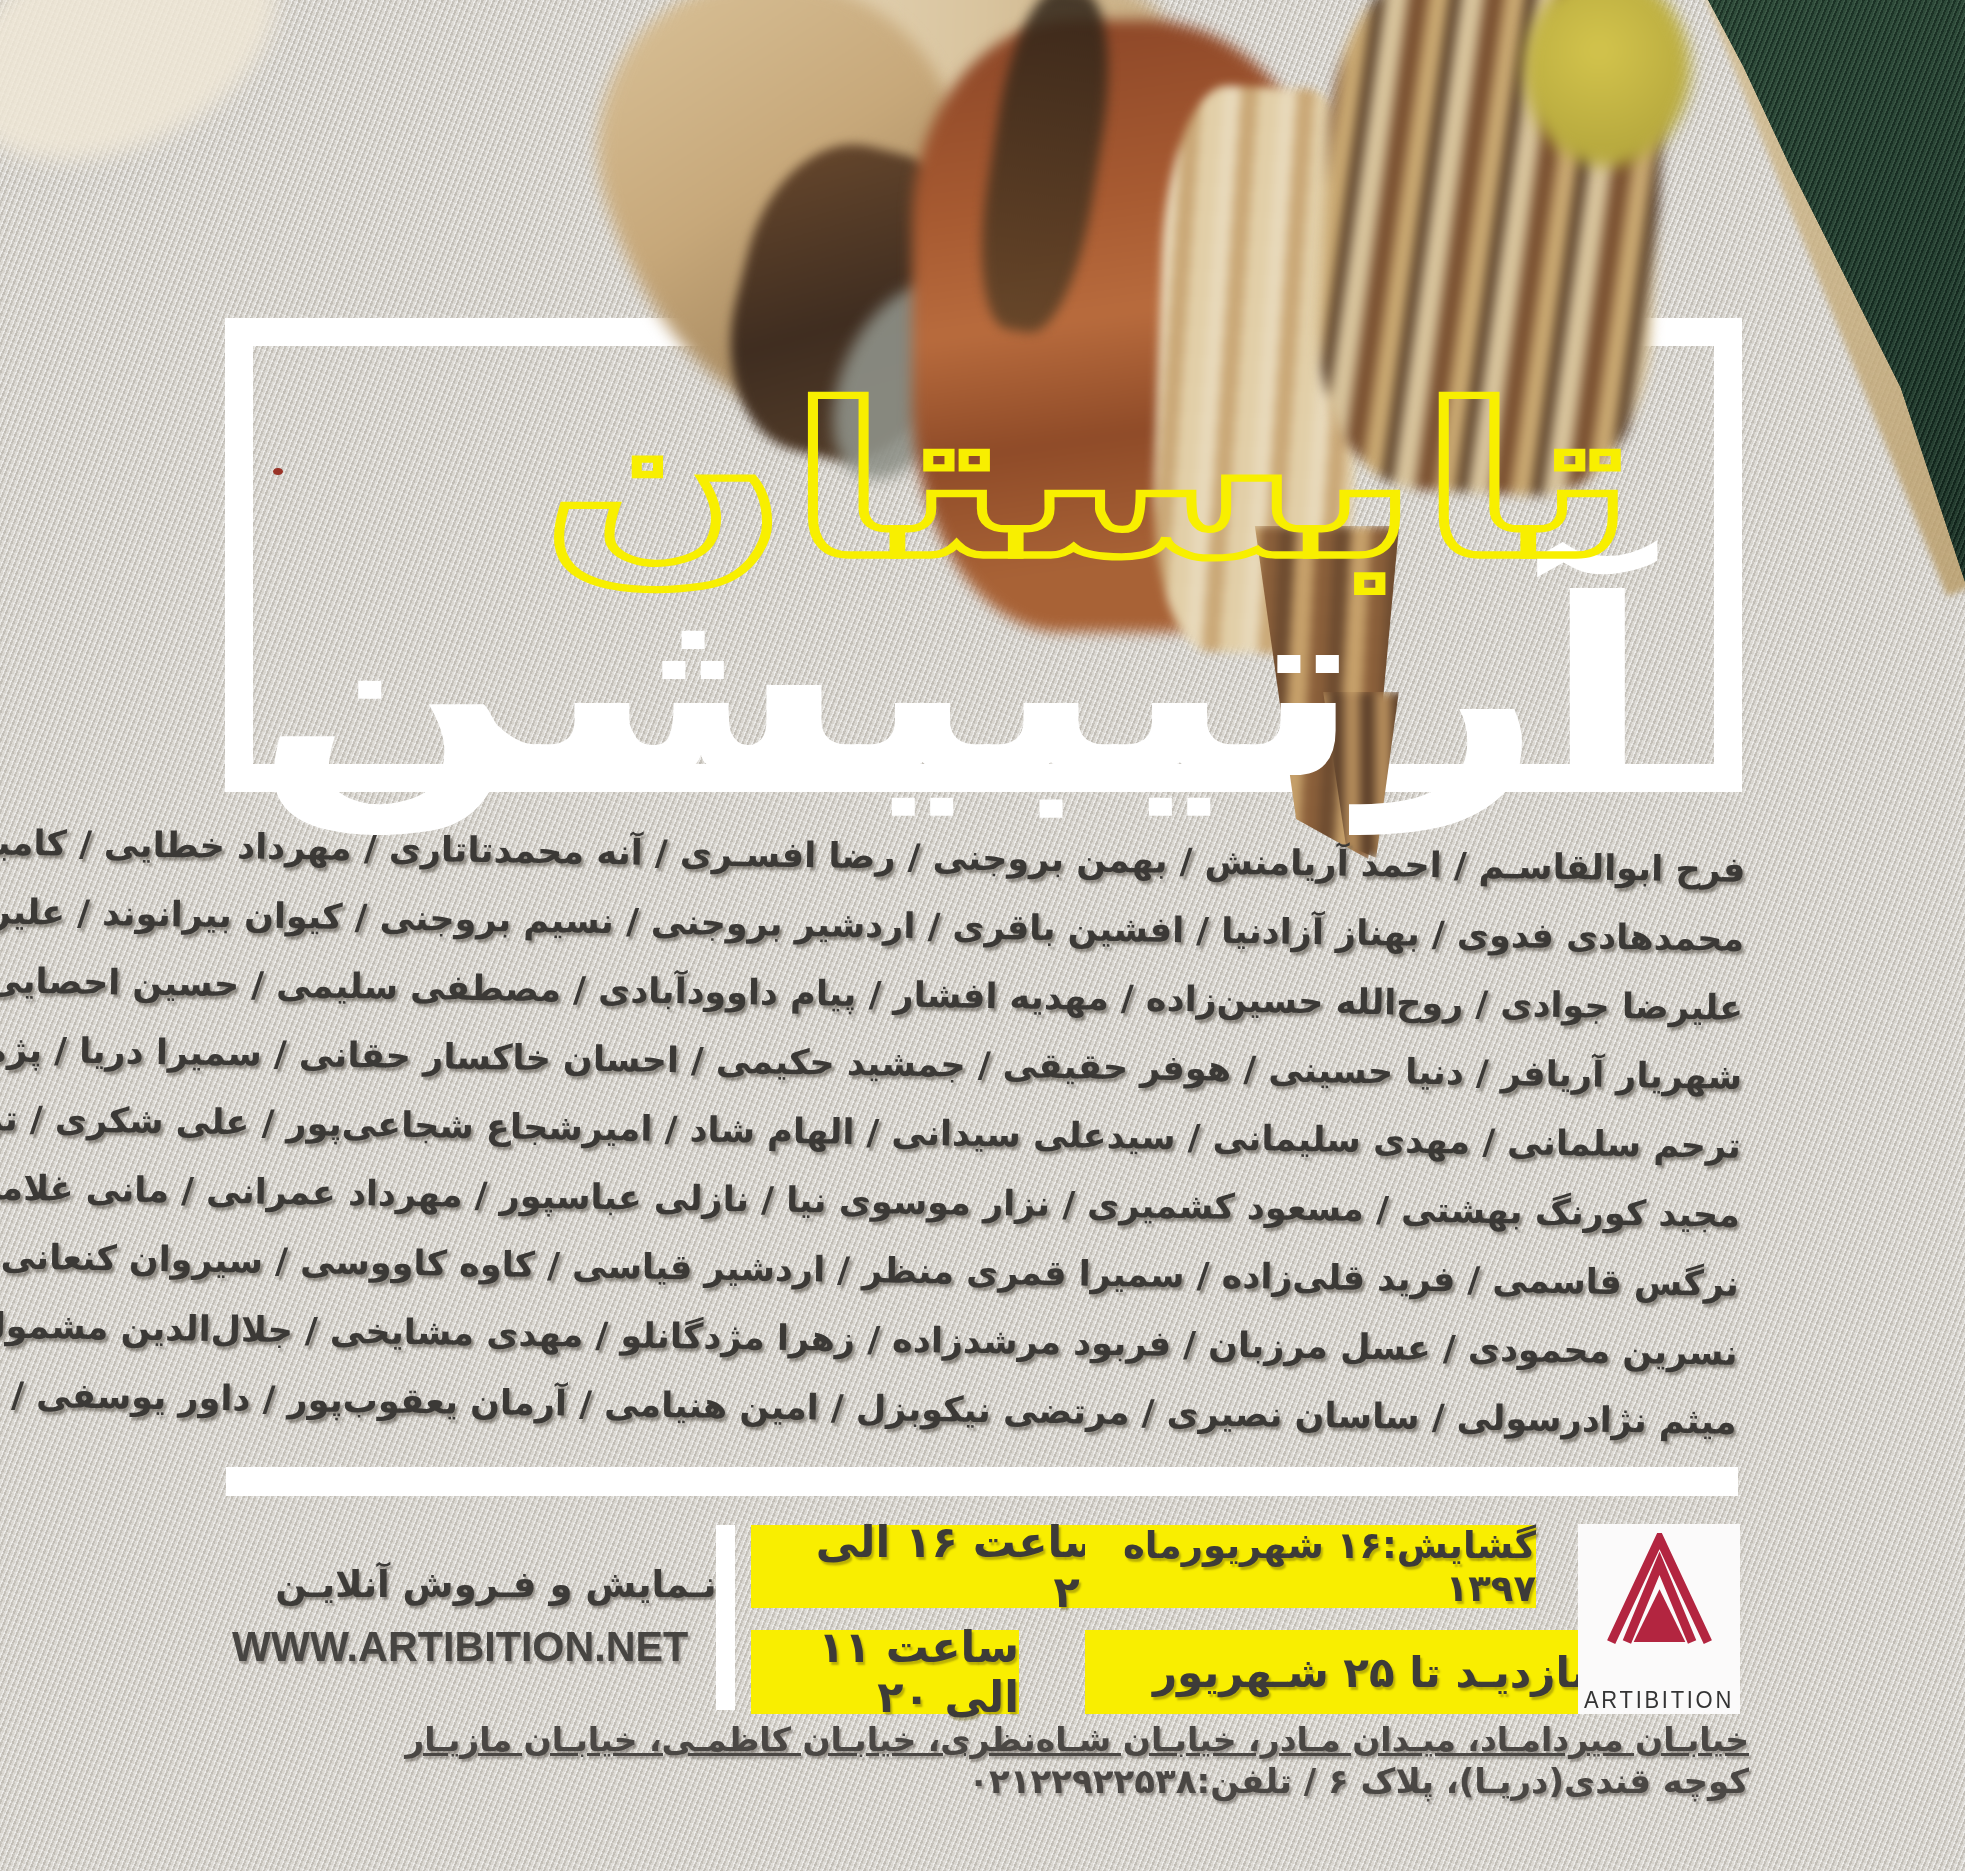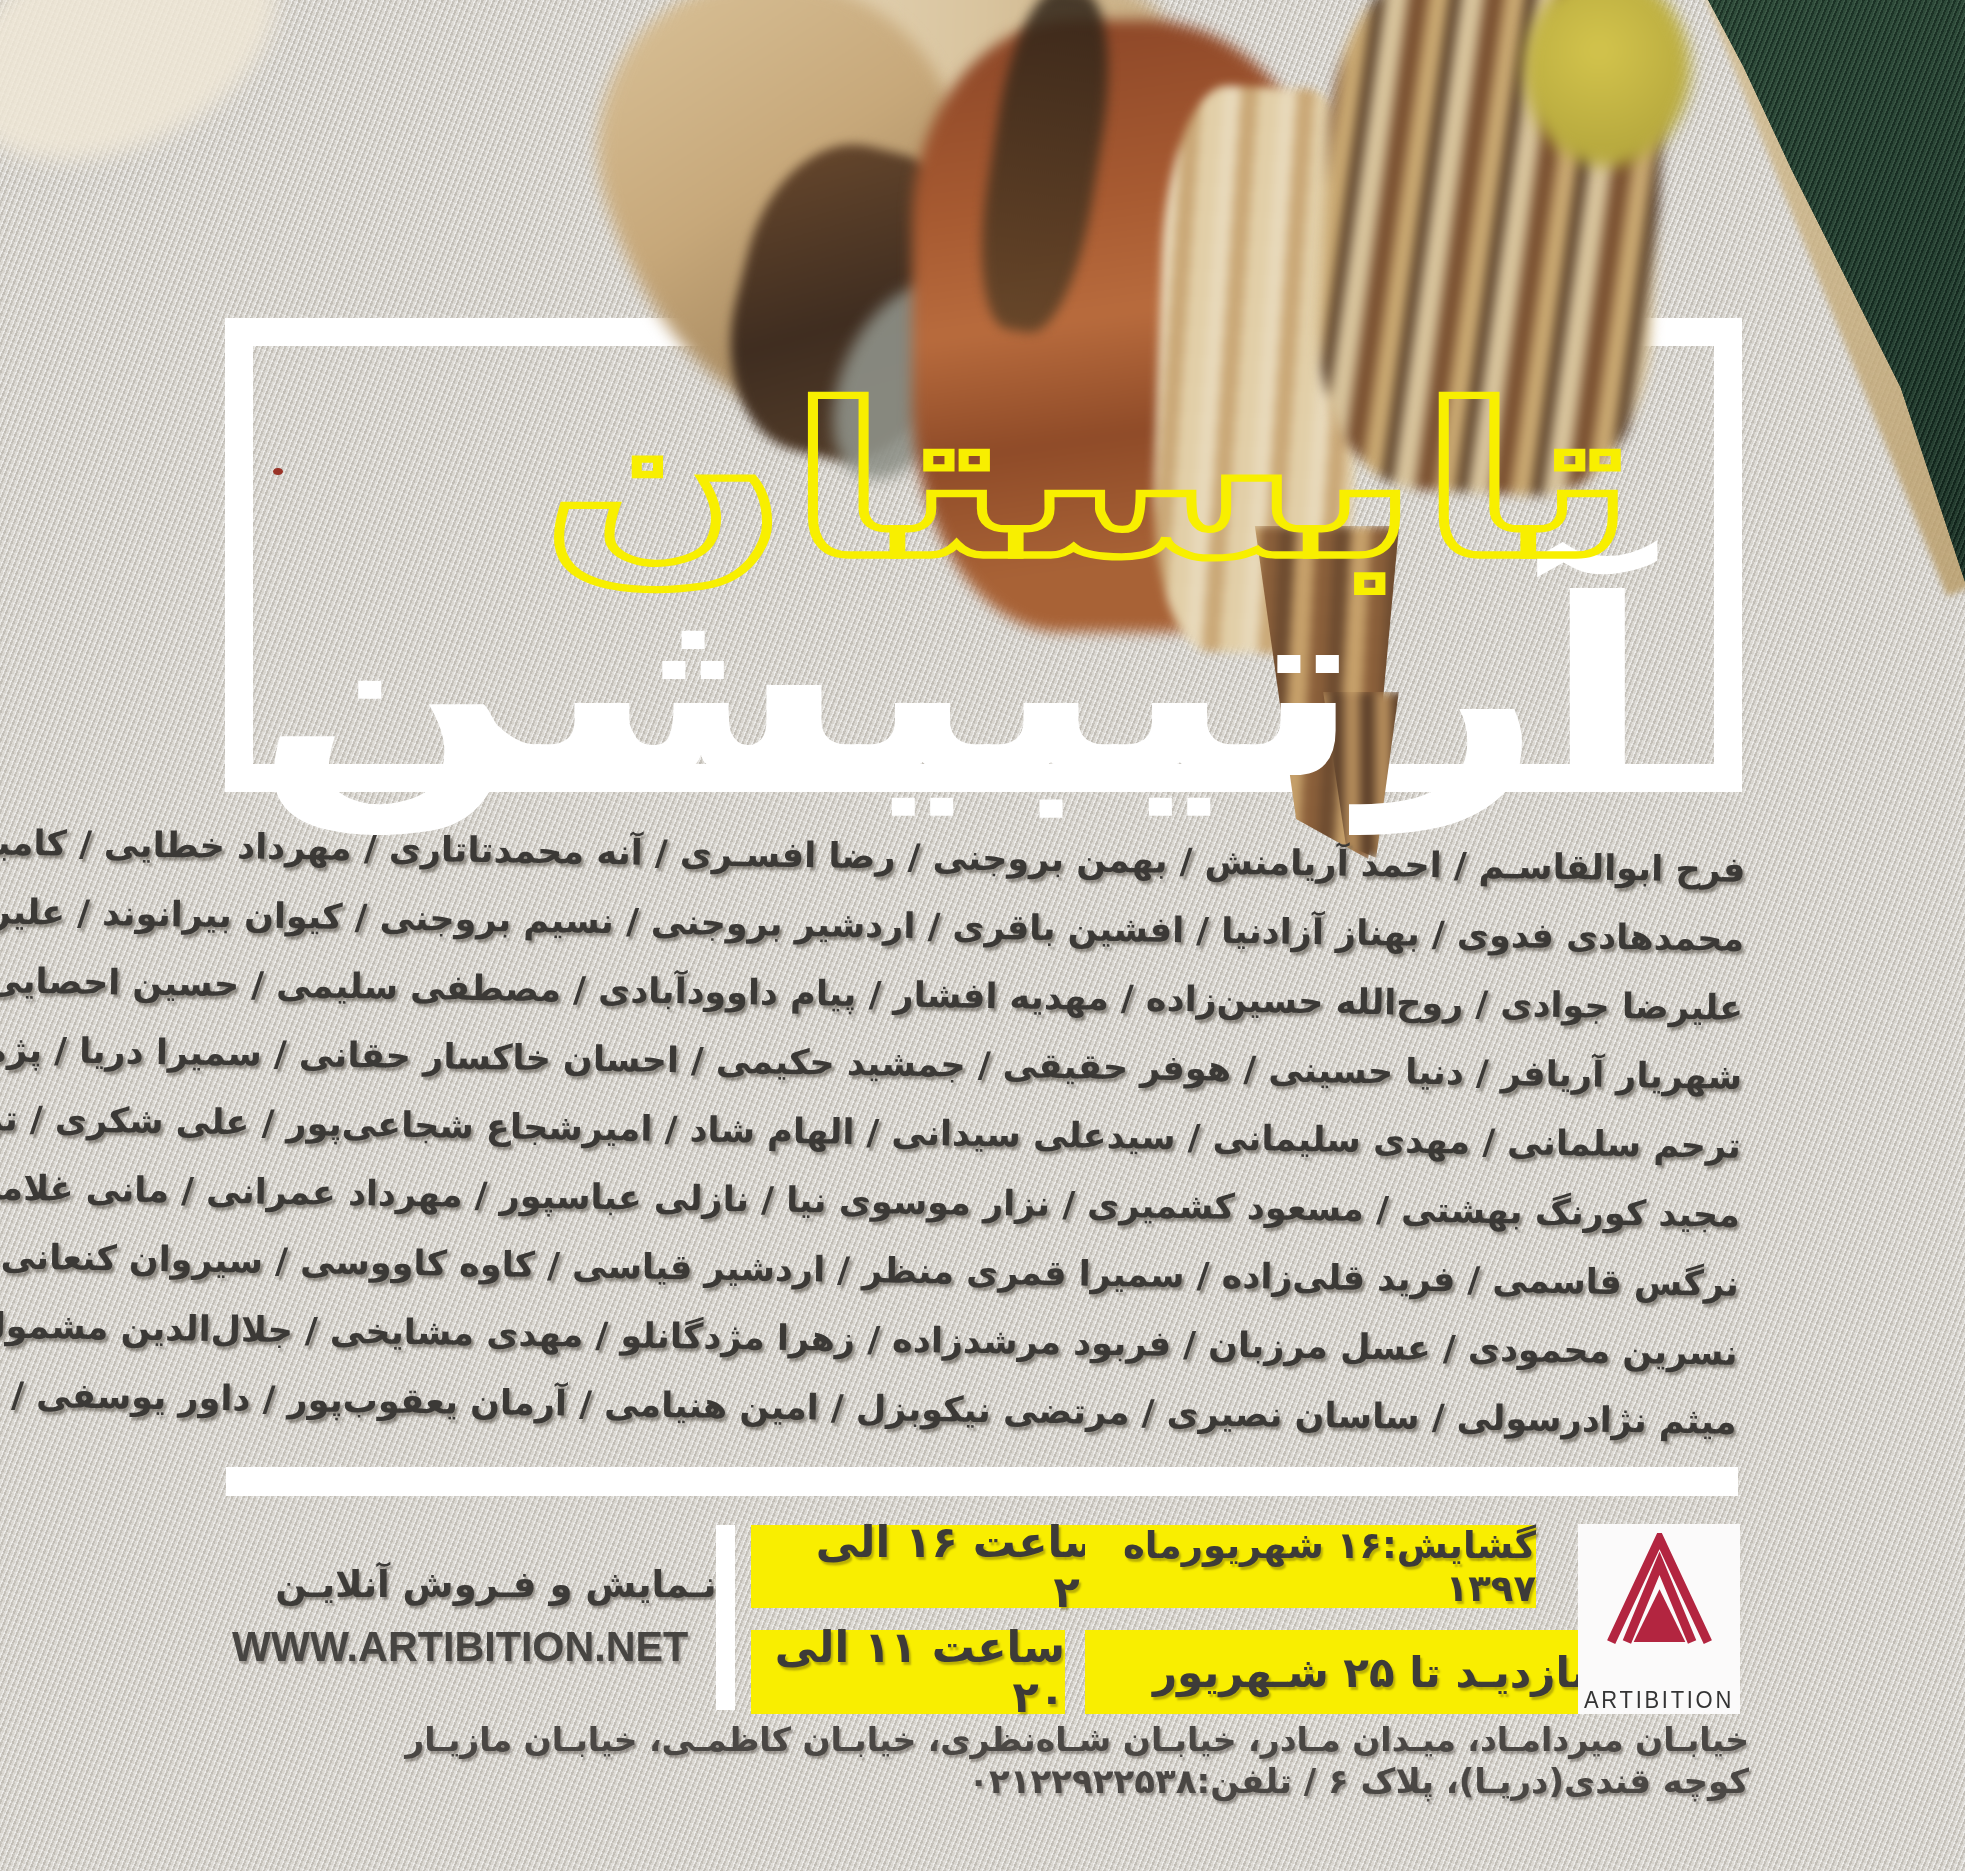--- a/index.html
+++ b/index.html
@@ -78,32 +78,32 @@
   .online{left:234px;top:1563px;width:524px;z-index:4;direction:rtl;text-align:center;
     font-size:37px;font-weight:bold;color:#3d3b38;text-shadow:2px 2.7px 2px rgba(80,74,66,.5);}
   .website{left:232px;top:1622px;width:466px;z-index:4;text-align:center;
     font-family:"Liberation Sans","DejaVu Sans",sans-serif;font-size:43px;font-weight:bold;color:#474542;
     letter-spacing:0;transform:scaleX(.96);transform-origin:left;text-shadow:2px 2.7px 2px rgba(80,74,66,.45);}
   .vbar{left:716px;top:1525px;width:18.6px;height:185px;background:#ffffff;z-index:4;}
   .ybox{background:#f9ee00;z-index:4;display:flex;align-items:center;justify-content:center;
     direction:rtl;font-weight:bold;color:#3d3b38;text-shadow:2px 2.7px 2px rgba(110,100,10,.45);}
   .boxA{left:751px;top:1525px;width:355px;height:83px;font-size:43px;}
   .boxB{left:1085px;top:1525px;width:416px;height:83px;font-size:37px;padding-left:35px;}
-  .boxC{left:751px;top:1630px;width:314px;height:84px;font-size:43px;}
+  .boxC{left:751px;top:1630px;width:268px;height:84px;font-size:43px;}
   .boxD{left:1085px;top:1630px;width:476px;height:84px;font-size:42px;letter-spacing:1.3px;padding-left:47px;}
 
   .logoBox{left:1578px;top:1524px;width:162px;height:190px;background:#fbfafa;z-index:4;
     display:flex;flex-direction:column;align-items:center;justify-content:flex-start;gap:41px;}
   .logoBox svg{margin-top:9.3px;width:133px;height:133px;}
   .logoText{font-family:"Liberation Sans","DejaVu Sans",sans-serif;font-size:22px;color:#343434;
     letter-spacing:2.7px;margin-top:1.3px;font-weight:normal;transform:scaleY(1.05);}
 
   .addr{right:216px;z-index:4;direction:rtl;font-weight:bold;color:#4a4744;white-space:nowrap;
     text-shadow:2px 2.7px 2px rgba(80,74,66,.45);}
-  .addr1{top:1720px;font-size:33px;}
+  .addr1{top:1720px;font-size:33px;text-decoration:underline;}
   .addr2{top:1761px;font-size:34px;}
 </style>
 </head>
 <body>
 
 <div>
 
   <div class="abs texture"></div>
 
   <div class="abs paint">

